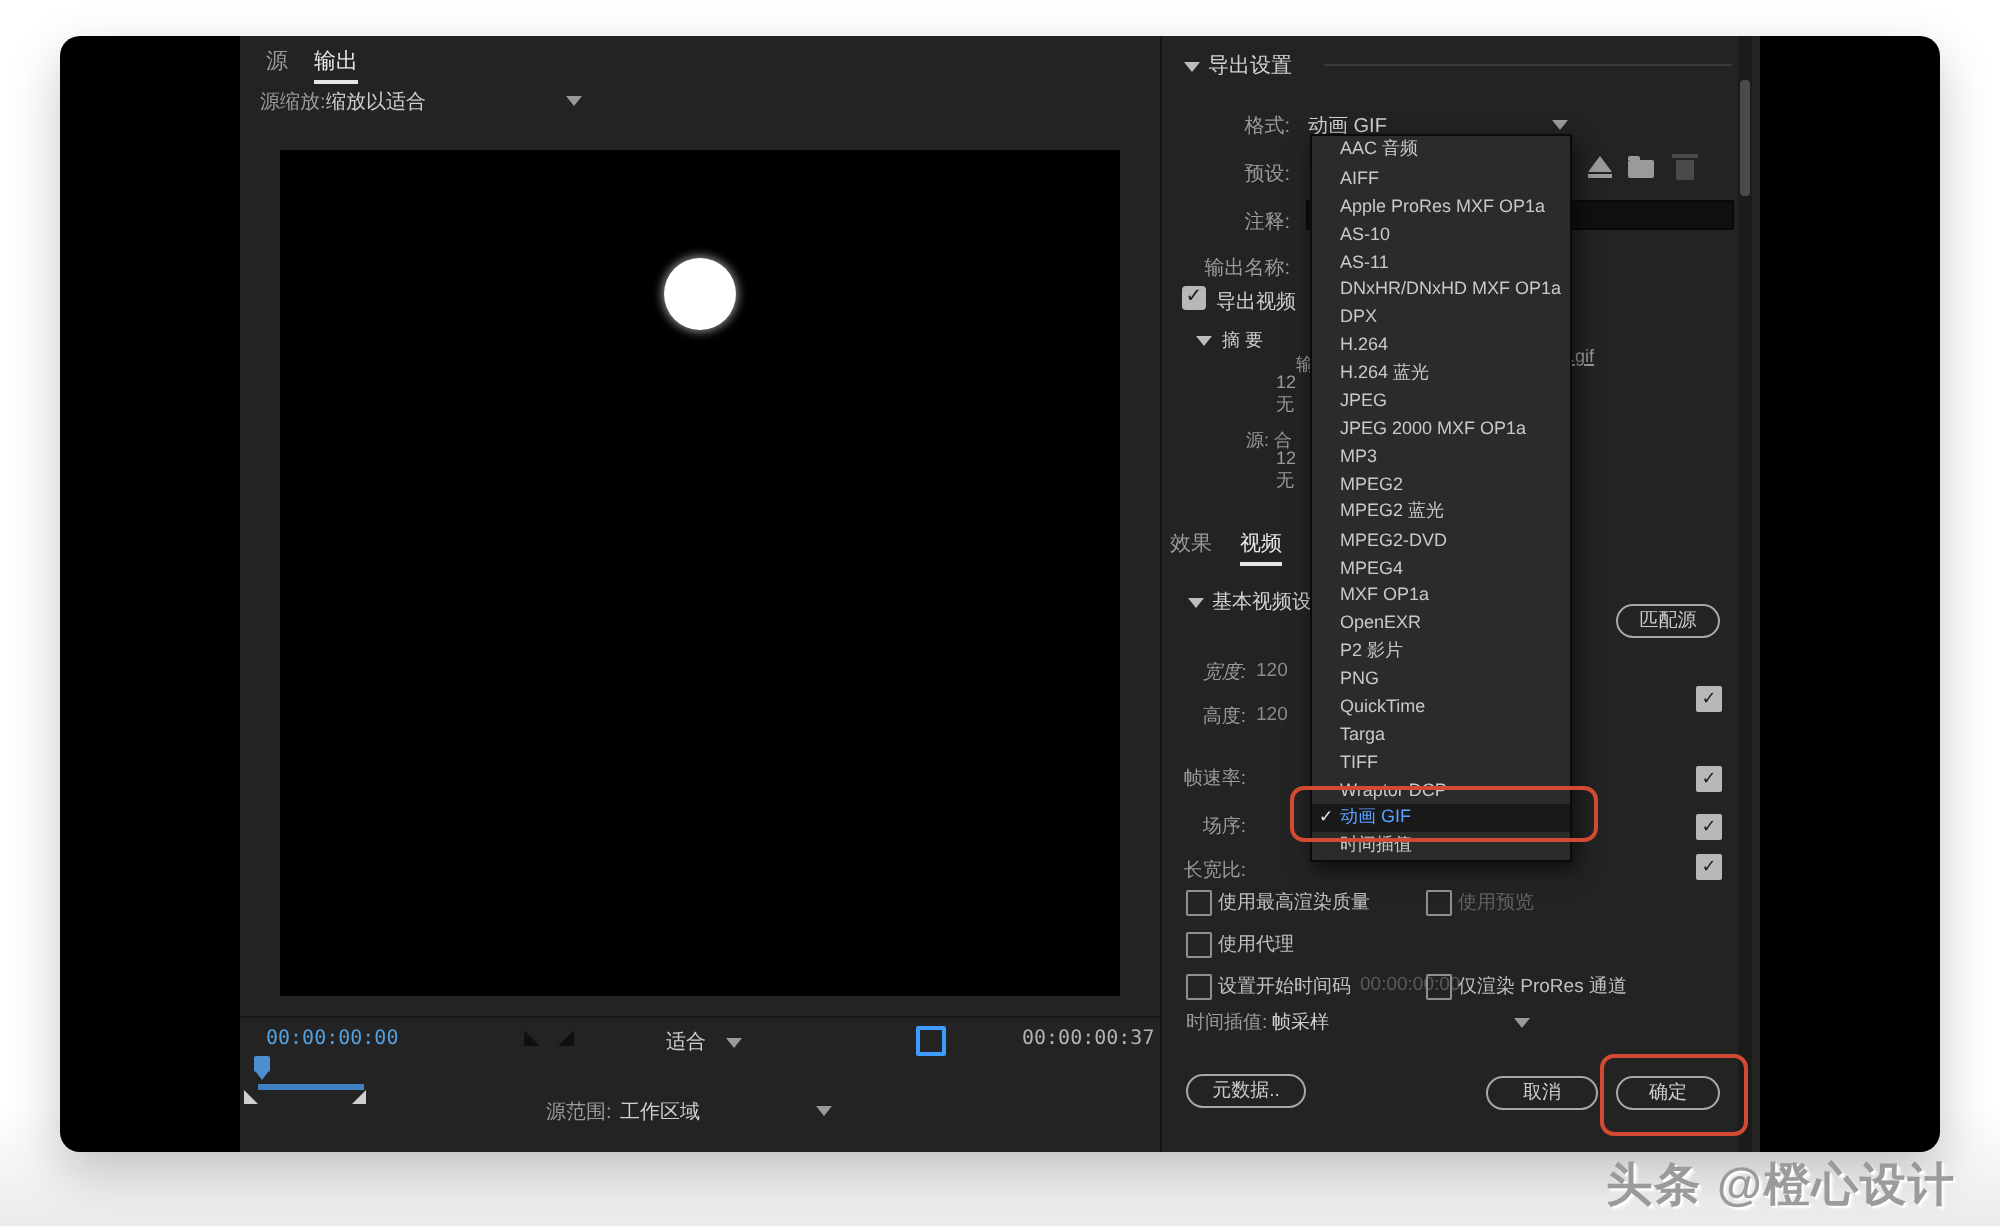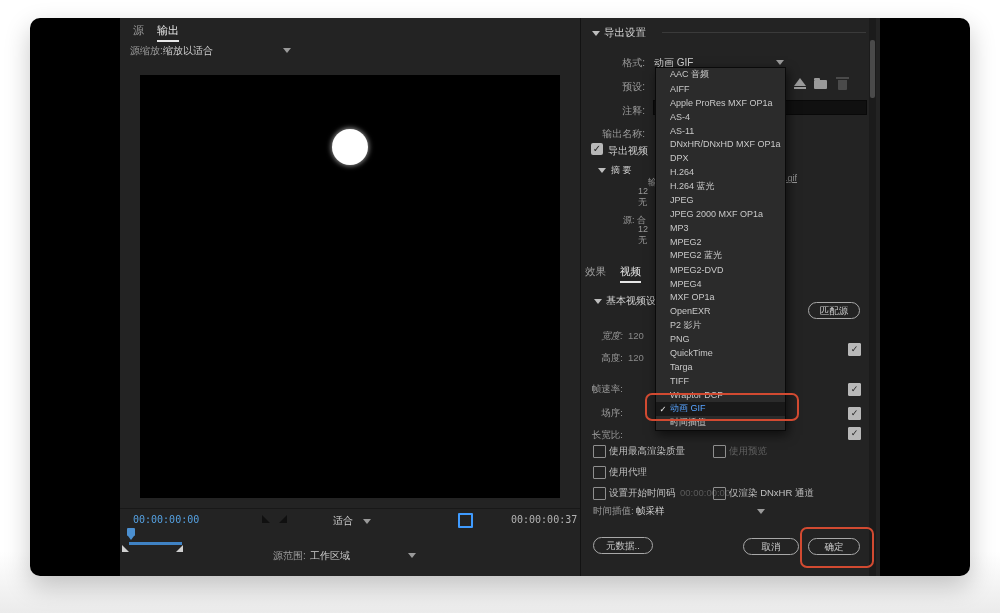--- a/index.html
+++ b/index.html
@@ -173,21 +173,21 @@
       <div class="dd-item">
         <span class="dd-check"></span>
         <span class="dd-label">AIFF</span>
       </div>
       <div class="dd-item">
         <span class="dd-check"></span>
         <span class="dd-label">Apple ProRes MXF OP1a</span>
       </div>
       <div class="dd-item">
         <span class="dd-check"></span>
-        <span class="dd-label">AS-4</span>
+        <span class="dd-label">AS-10</span>
       </div>
       <div class="dd-item">
         <span class="dd-check"></span>
         <span class="dd-label">AS-11</span>
       </div>
       <div class="dd-item">
         <span class="dd-check"></span>
         <span class="dd-label">DNxHR/DNxHD MXF OP1a</span>
       </div>
       <div class="dd-item">
@@ -271,20 +271,21 @@
         <span class="dd-label">时间插值</span>
       </div>
     </div>
 
   <div class="abs red-box" style="left:645px;top:393px;width:150px;height:24px;"></div>
   <div class="abs red-box" style="left:800px;top:527px;width:70px;height:37px;"></div>
 
   <div class="abs sb-track"></div>
   <div class="abs sb-thumb"></div>
 
+  <div class="abs watermark">头条 @橙心设计</div>
 <div class="abs f-label" style="left:573px;top:330px;font-style:italic;">宽度:</div>
     <div class="abs f-value" style="left:628px;top:330px;">120</div>
     <div class="abs f-label" style="left:573px;top:352px;">高度:</div>
     <div class="abs f-value" style="left:628px;top:352px;">120</div>
     <div class="abs mini-cb checked" style="left:848px;top:343px;">✓</div>
     <div class="abs f-label" style="left:573px;top:383px;">帧速率:</div>
     <div class="abs mini-cb checked" style="left:848px;top:383px;">✓</div>
     <div class="abs f-label" style="left:573px;top:407px;">场序:</div>
     <div class="abs mini-cb checked" style="left:848px;top:407px;">✓</div>
     <div class="abs f-label" style="left:573px;top:429px;">长宽比:</div>
@@ -292,14 +293,14 @@
     <div class="abs mini-cb" style="left:593px;top:445px;"></div>
     <div class="abs opt-label" style="left:609px;top:445px;">使用最高渲染质量</div>
     <div class="abs mini-cb" style="left:713px;top:445px;"></div>
     <div class="abs opt-label disabled" style="left:729px;top:445px;">使用预览</div>
     <div class="abs mini-cb" style="left:593px;top:466px;"></div>
     <div class="abs opt-label" style="left:609px;top:466px;">使用代理</div>
     <div class="abs mini-cb" style="left:593px;top:487px;"></div>
     <div class="abs opt-label" style="left:609px;top:487px;">设置开始时间码</div>
     <div class="abs opt-label" style="left:680px;top:487px;color:#5a5a5a;">00:00:00:00</div>
     <div class="abs mini-cb" style="left:713px;top:487px;"></div>
-    <div class="abs opt-label" style="left:729px;top:487px;">仅渲染 DNxHR 通道</div>
+    <div class="abs opt-label" style="left:729px;top:487px;">仅渲染 ProRes 通道</div>
   </div>
 
 </body></html>

